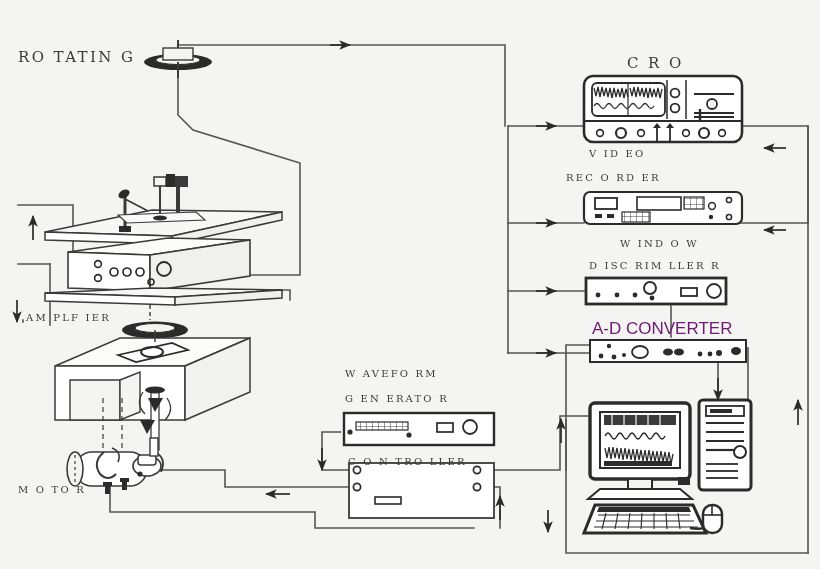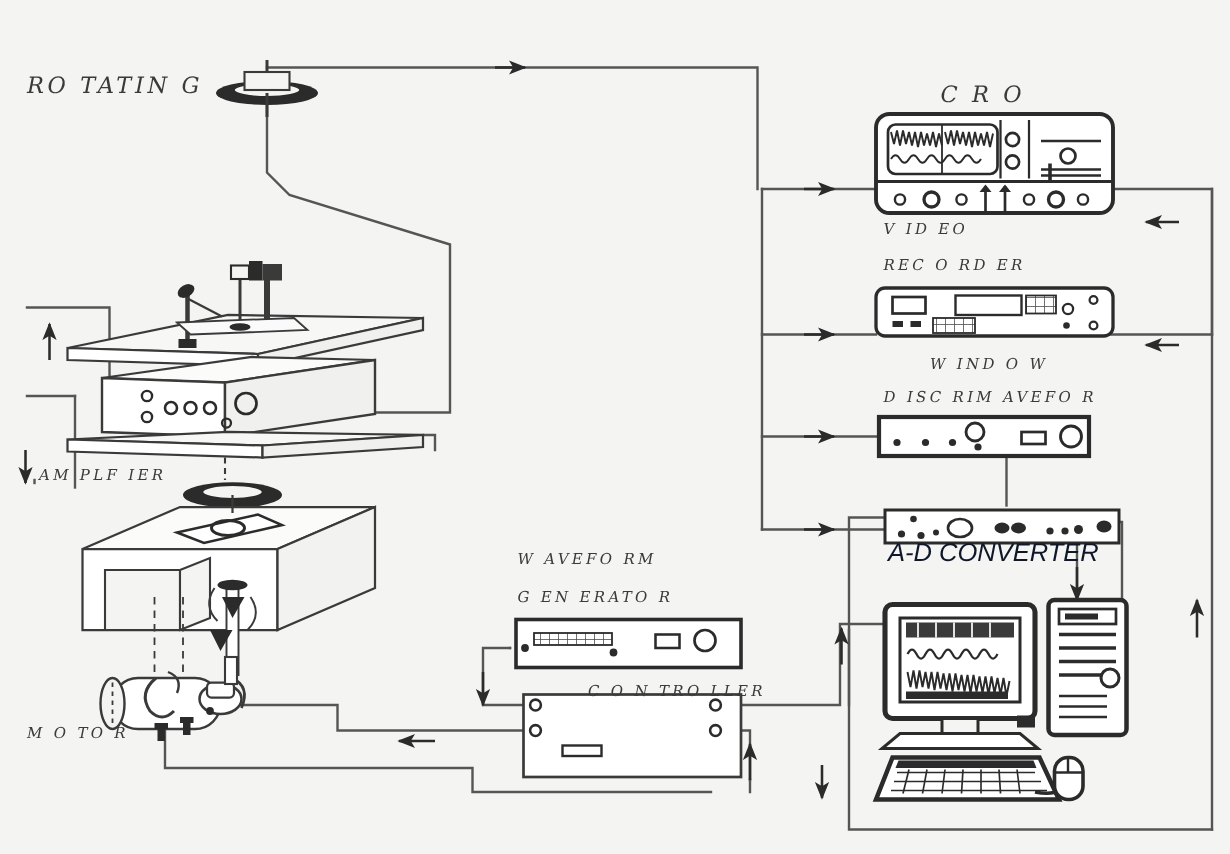--- a/index.html
+++ b/index.html
@@ -1,22 +1,22 @@
 <!DOCTYPE html>
 <html><head>
 <meta charset="utf-8">
 <style>
   html,body{margin:0;padding:0;background:#f4f4f2;}
   body{width:820px;height:569px;overflow:hidden;font-family:"DejaVu Serif",serif;}
-  #stage{position:relative;width:820px;height:569px;background:#f4f4f2;font-style:italic;}
+  #stage{position:relative;width:820px;height:569px;background:#f4f4f2;}
   svg#diagram{position:absolute;left:0;top:0;width:820px;height:569px;}
   .lbl{position:absolute;font-family:"DejaVu Serif",serif;color:#3a3a3a;white-space:pre;}
   .lbl-lg{font-size:15px;letter-spacing:2.4px;}
   .lbl-md{font-size:10px;letter-spacing:2.2px;}
-  .lbl-ad{font-family:"Liberation Sans",sans-serif;font-size:17px;letter-spacing:0px;color:#0f172a;font-weight:400;margin-top:40px;}
+  .lbl-ad{font-family:"Liberation Sans",sans-serif;font-size:17px;letter-spacing:0px;color:#701a75;font-weight:400;}
 </style>
 </head>
 <body>
 
 <div id="stage">
 
   <svg id="diagram" viewBox="0 0 820 569">
     <defs>
       <marker id="ar" viewBox="0 0 10 10" refX="9" refY="5" markerWidth="7" markerHeight="7" orient="auto-start-reverse">
         <path d="M0,1 L10,5 L0,9 L2.4,5 z" fill="#2b2b2b"></path>
@@ -305,21 +305,21 @@
       <line x1="712" y1="505" x2="712" y2="515" stroke="#2b2b2b" stroke-width="1.6"></line>
       <line x1="703" y1="515" x2="722" y2="515" stroke="#2b2b2b" stroke-width="1.6"></line>
     </g>
   </svg>
 
   <div class="lbl lbl-lg" style="left:18px;top:48px;">RO TATIN G</div>
   <div class="lbl lbl-md" style="left:26px;top:312px;">AM PLF IER</div>
   <div class="lbl lbl-md" style="left:18px;top:484px;">M O TO R</div>
   <div class="lbl lbl-md" style="left:345px;top:393px;">G EN ERATO R</div>
   <div class="lbl lbl-md" style="left:345px;top:368px;">W AVEFO RM</div>
-  <div class="lbl lbl-md" style="left:348px;top:456px;margin-left:44px;">C O N TRO LLER</div>
+  <div class="lbl lbl-md" style="left:348px;top:456px;">C O N TRO LLER</div>
   <div class="lbl lbl-lg" style="left:627px;top:54px;">C R O</div>
   <div class="lbl lbl-md" style="left:589px;top:148px;">V ID EO</div>
-  <div class="lbl lbl-md" style="left:589px;top:172px;">REC O RD ER</div>
+  <div class="lbl lbl-md" style="left:566px;top:172px;">REC O RD ER</div>
   <div class="lbl lbl-md" style="left:620px;top:238px;">W IND O W</div>
-  <div class="lbl lbl-md" style="left:589px;top:260px;">D ISC RIM AVEFO R</div>
+  <div class="lbl lbl-md" style="left:589px;top:260px;">D ISC RIM LLER R</div>
   <div class="lbl lbl-ad" style="left:592px;top:319px;">A-D CONVERTER</div>
 
 </div>
 
 </body></html>

